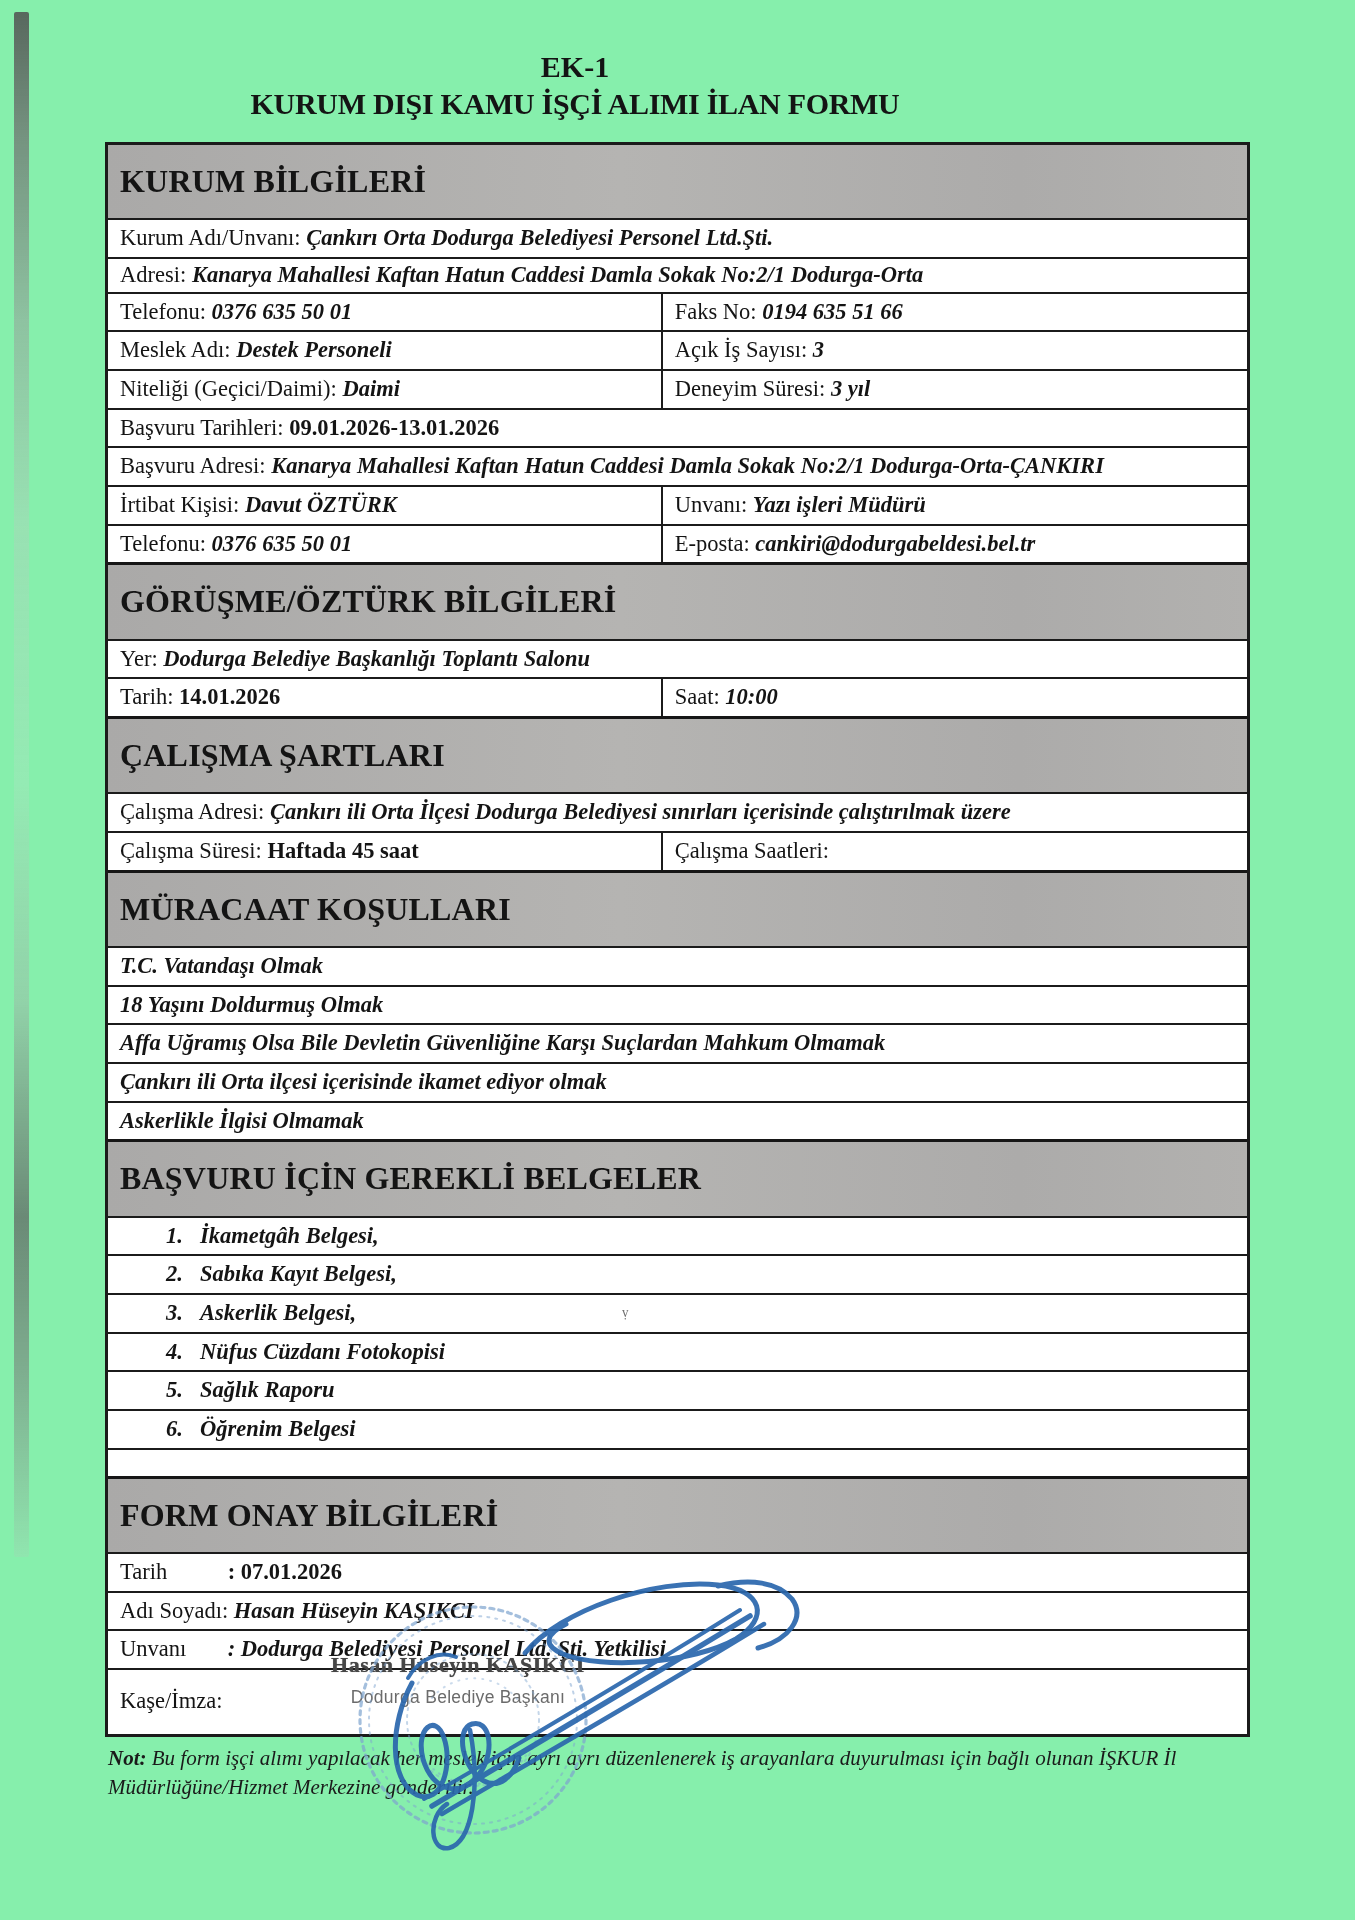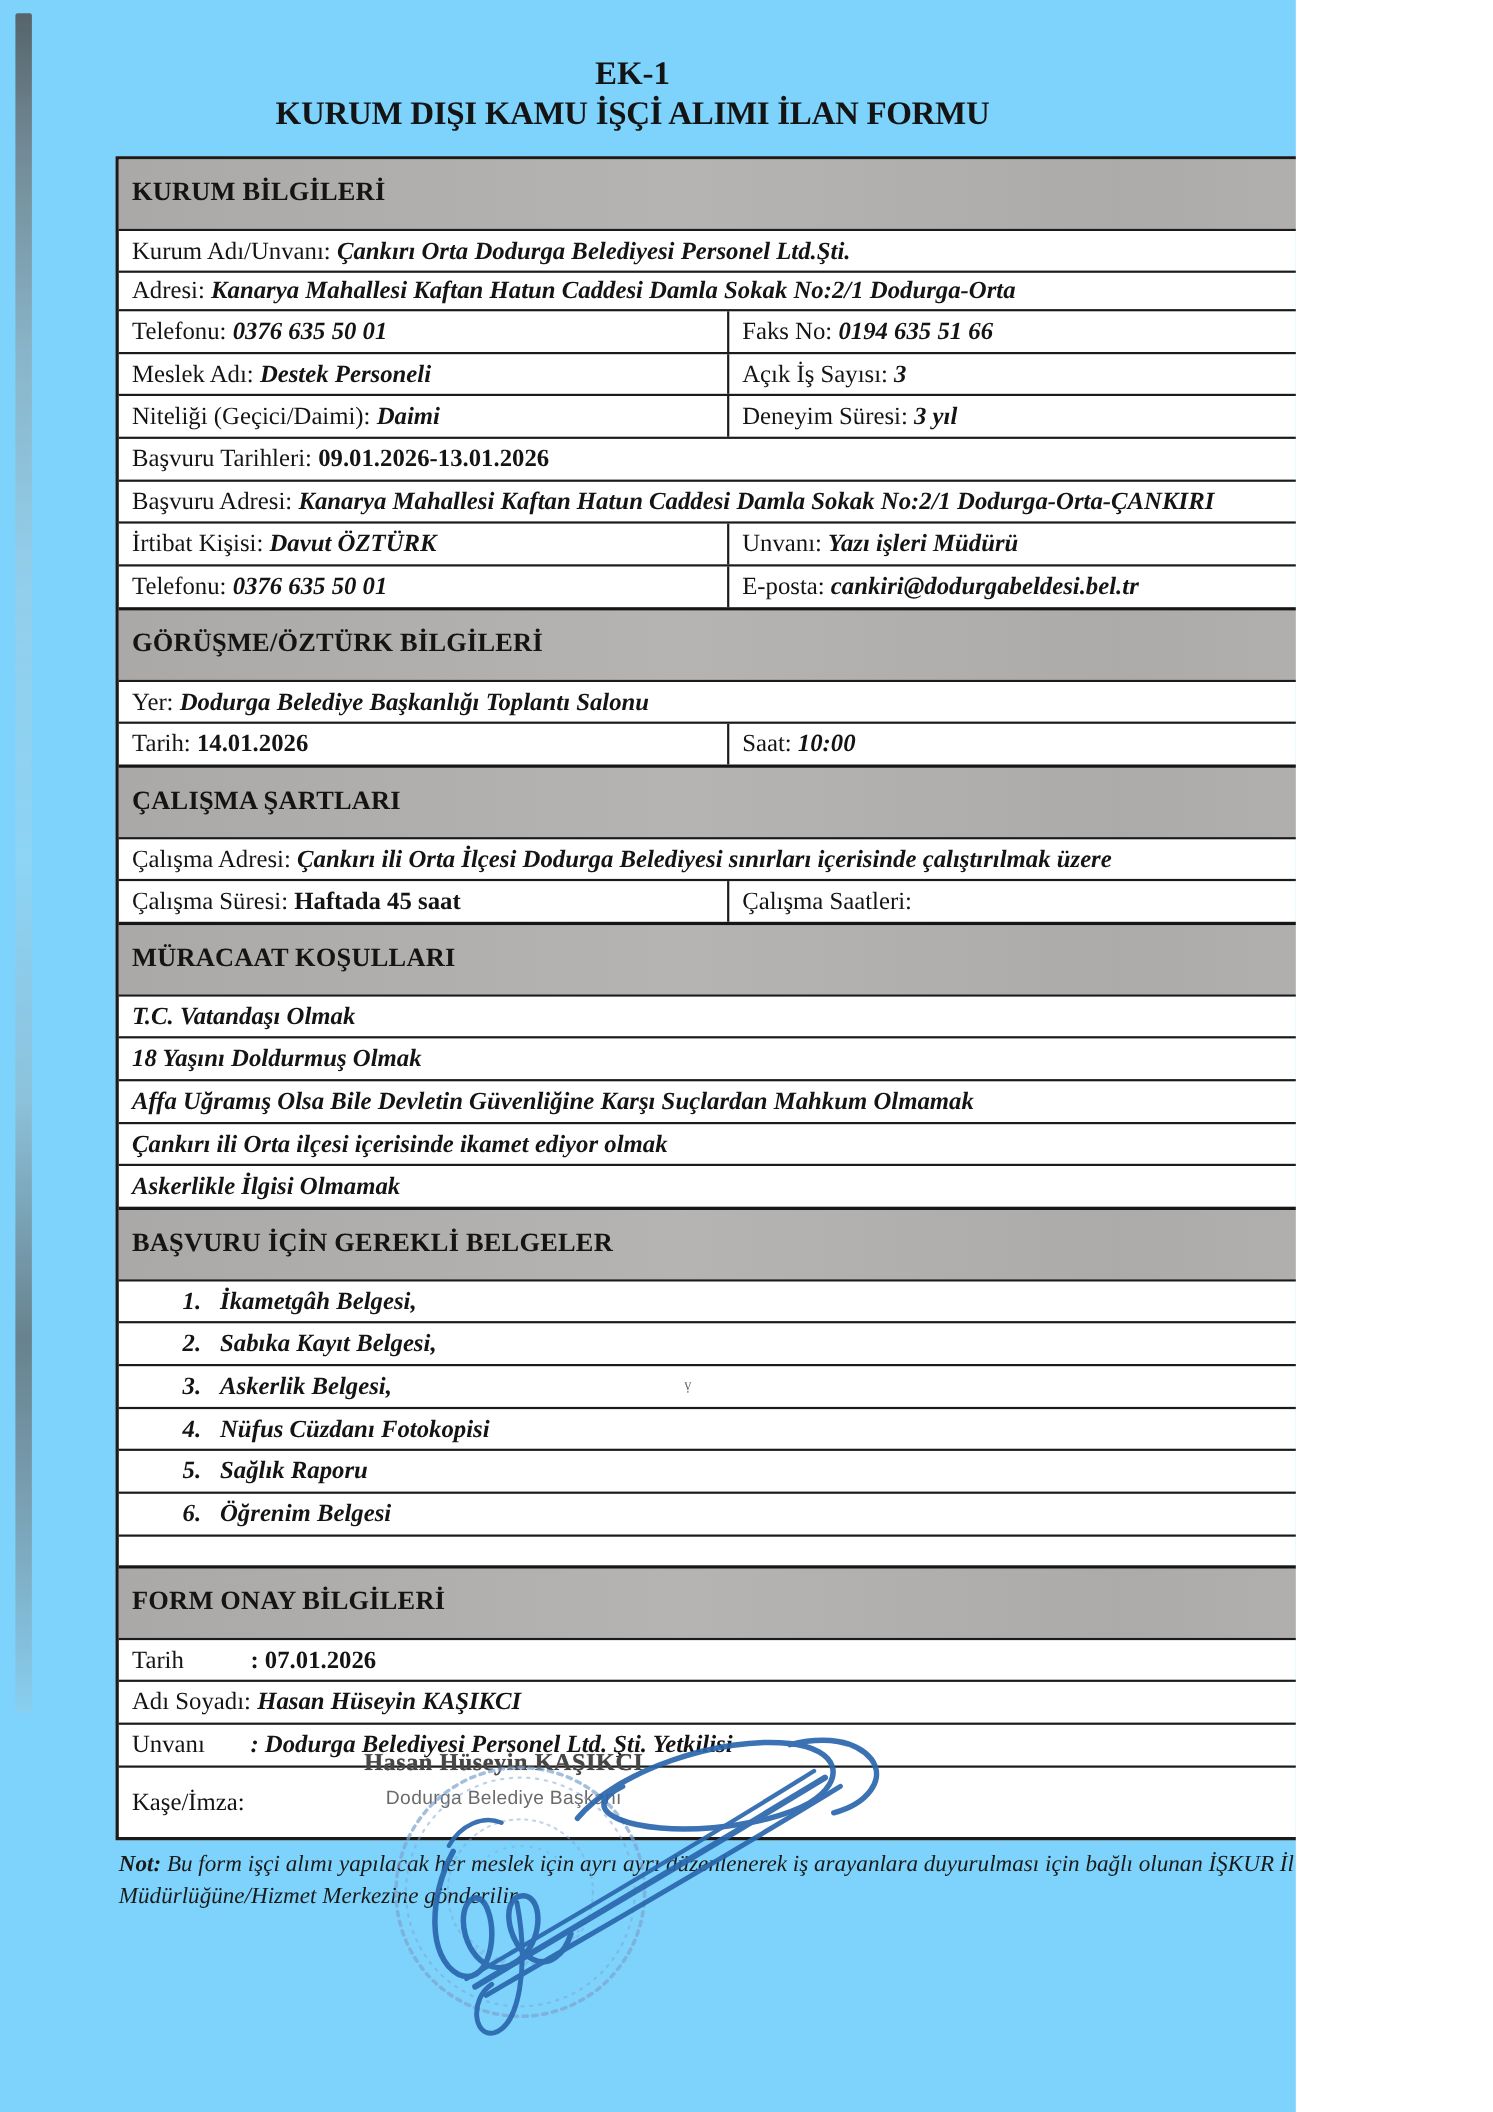--- a/index.html
+++ b/index.html
@@ -1,19 +1,19 @@
 <!DOCTYPE html>
 <html><head>
 <meta charset="utf-8">
 <style>
   html,body{margin:0;padding:0;background:#ffffff;}
   .page{
     position:relative;
-    width:1178px;height:1920px;
-    background:#7dd3fc;
+    width:1355px;height:1920px;
+    background:#86efac;
     font-family:"Liberation Serif", serif;
     color:#141414;
     overflow:hidden;
   }
   
   .scan-strip{
     position:absolute;left:14px;top:12px;width:15px;height:1545px;
     background:linear-gradient(180deg,
       rgba(80,80,80,.85) 0%, rgba(110,110,110,.72) 8%,
       rgba(150,150,150,.5) 20%, rgba(195,195,195,.3) 33%,
@@ -34,21 +34,21 @@
     border:3px solid #1b1b1b;
     background:#fff;
   }
   .row{border-top:2px solid #1b1b1b;font-size:22.5px;line-height:1.32;}
   .row:first-child{border-top:none;}
   .row.single{padding:3px 12px 4px 12px;}
   .row.tight{padding:1px 12px 2px 12px;}
   .sec-header{
     border-top:3px solid #161616;
     background:linear-gradient(90deg,#aaa9a8,#b5b4b2 45%,#acabaa 80%,#b2b1af);
-    font-weight:bold;font-size:24px;
+    font-weight:bold;font-size:32px;
     padding:15px 12px 16px 12px;
     letter-spacing:.2px;
   }
   .cols{display:flex;align-items:stretch;padding:0;}
   .cell{padding:3px 12px 4px 12px;}
   .cell.l{width:48.7%;border-right:2px solid #1b1b1b;box-sizing:border-box;}
   .cell.r{flex:1;}
   .vi{font-weight:bold;font-style:italic;}
   .vb{font-weight:bold;}
   .req{font-weight:bold;font-style:italic;}

